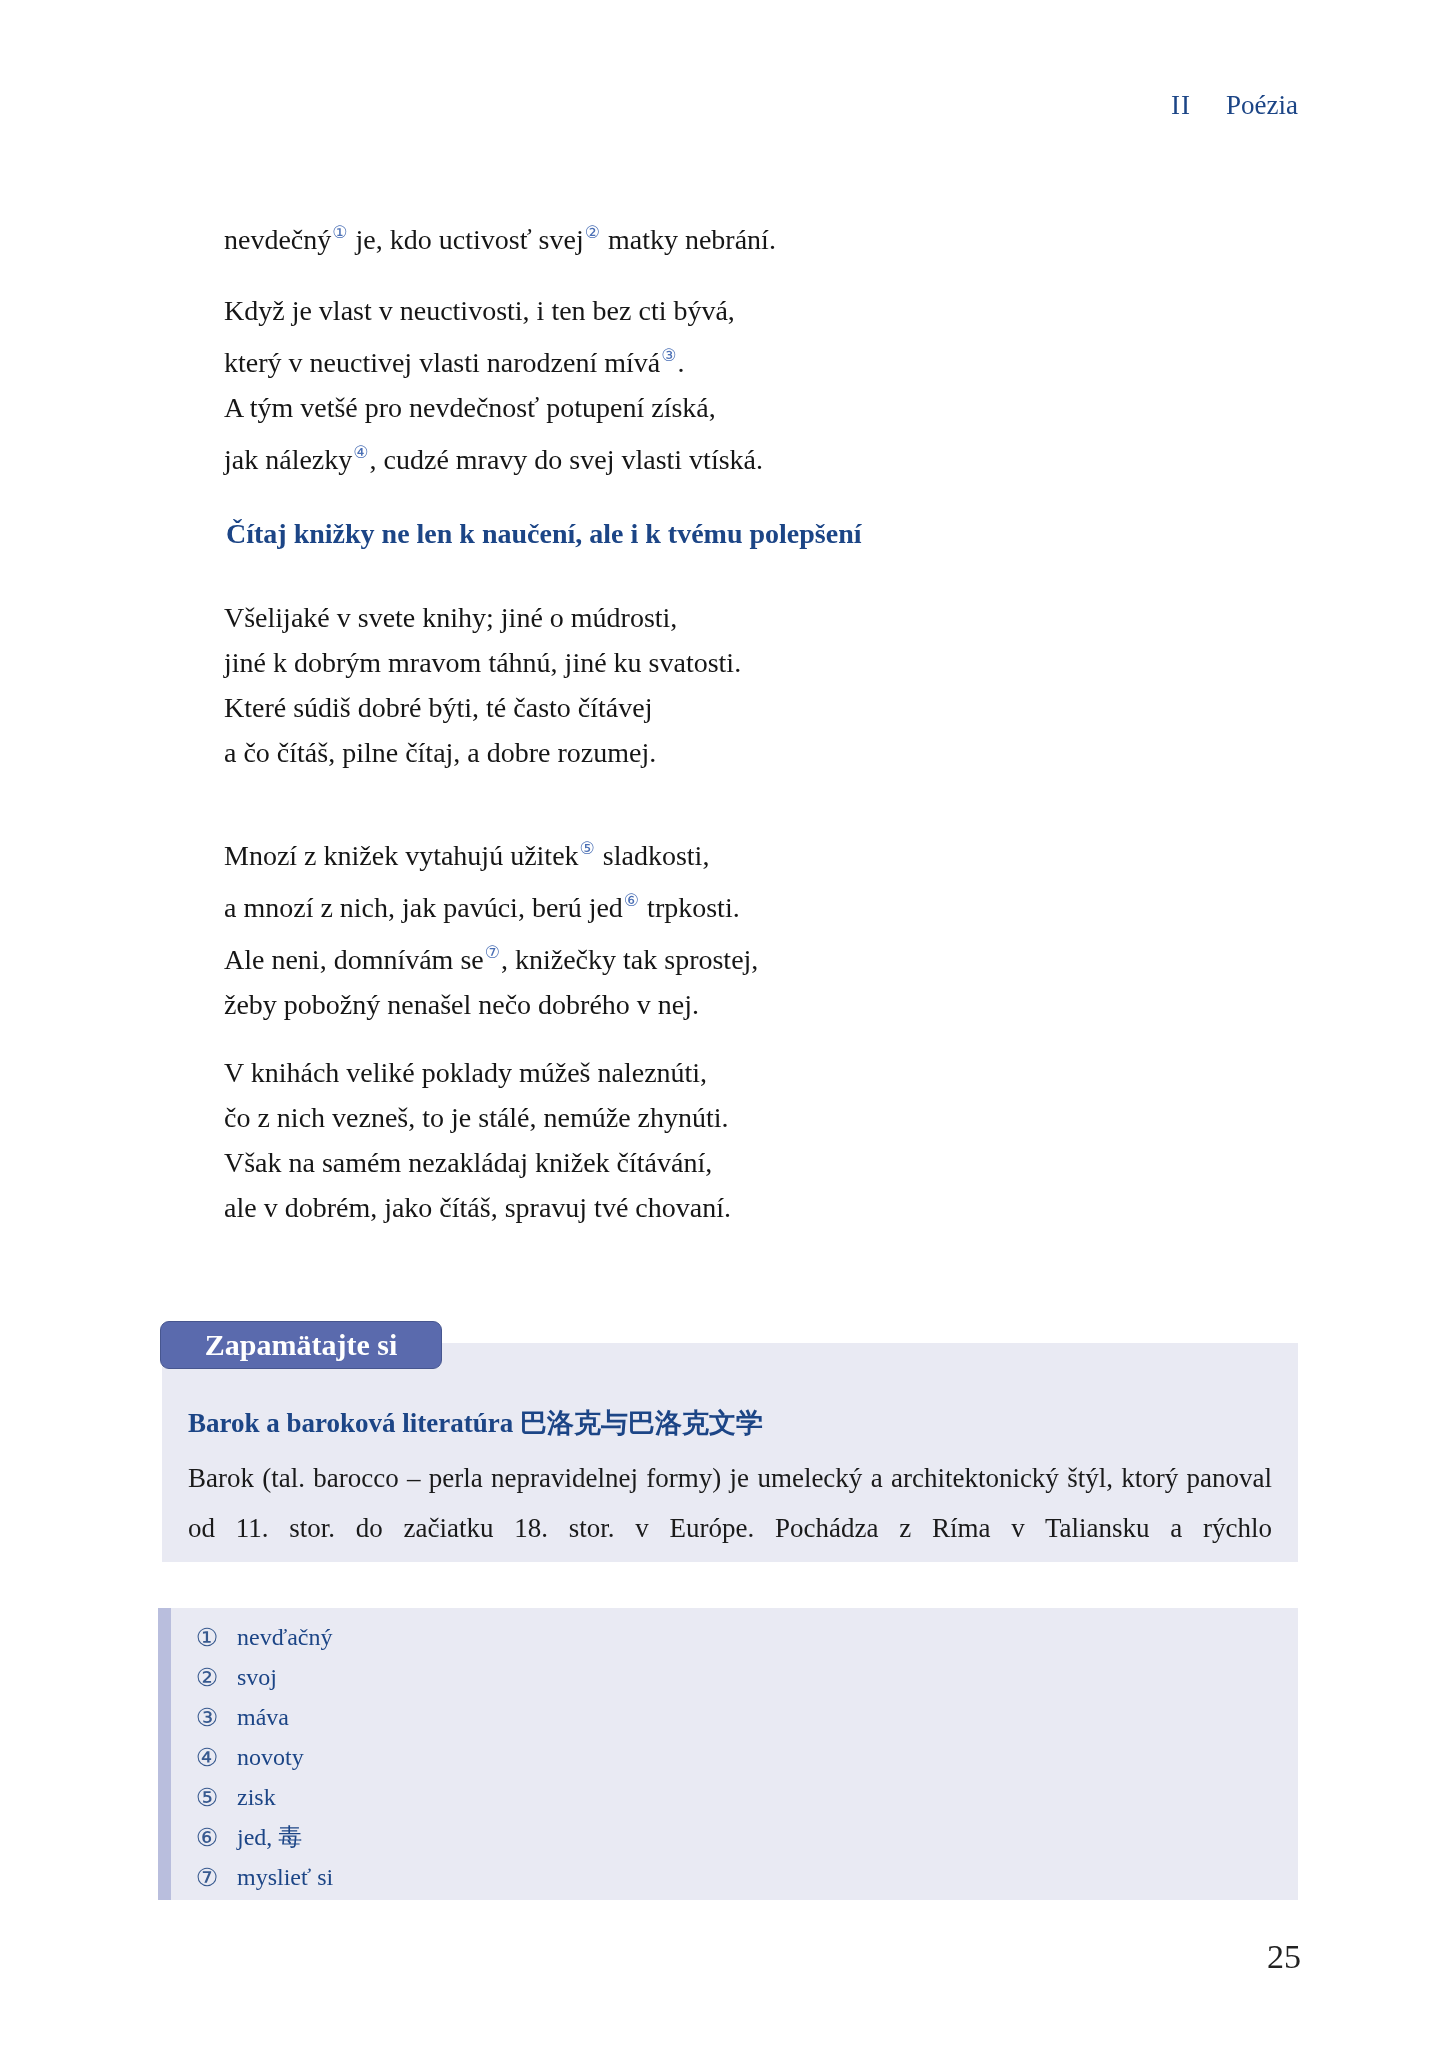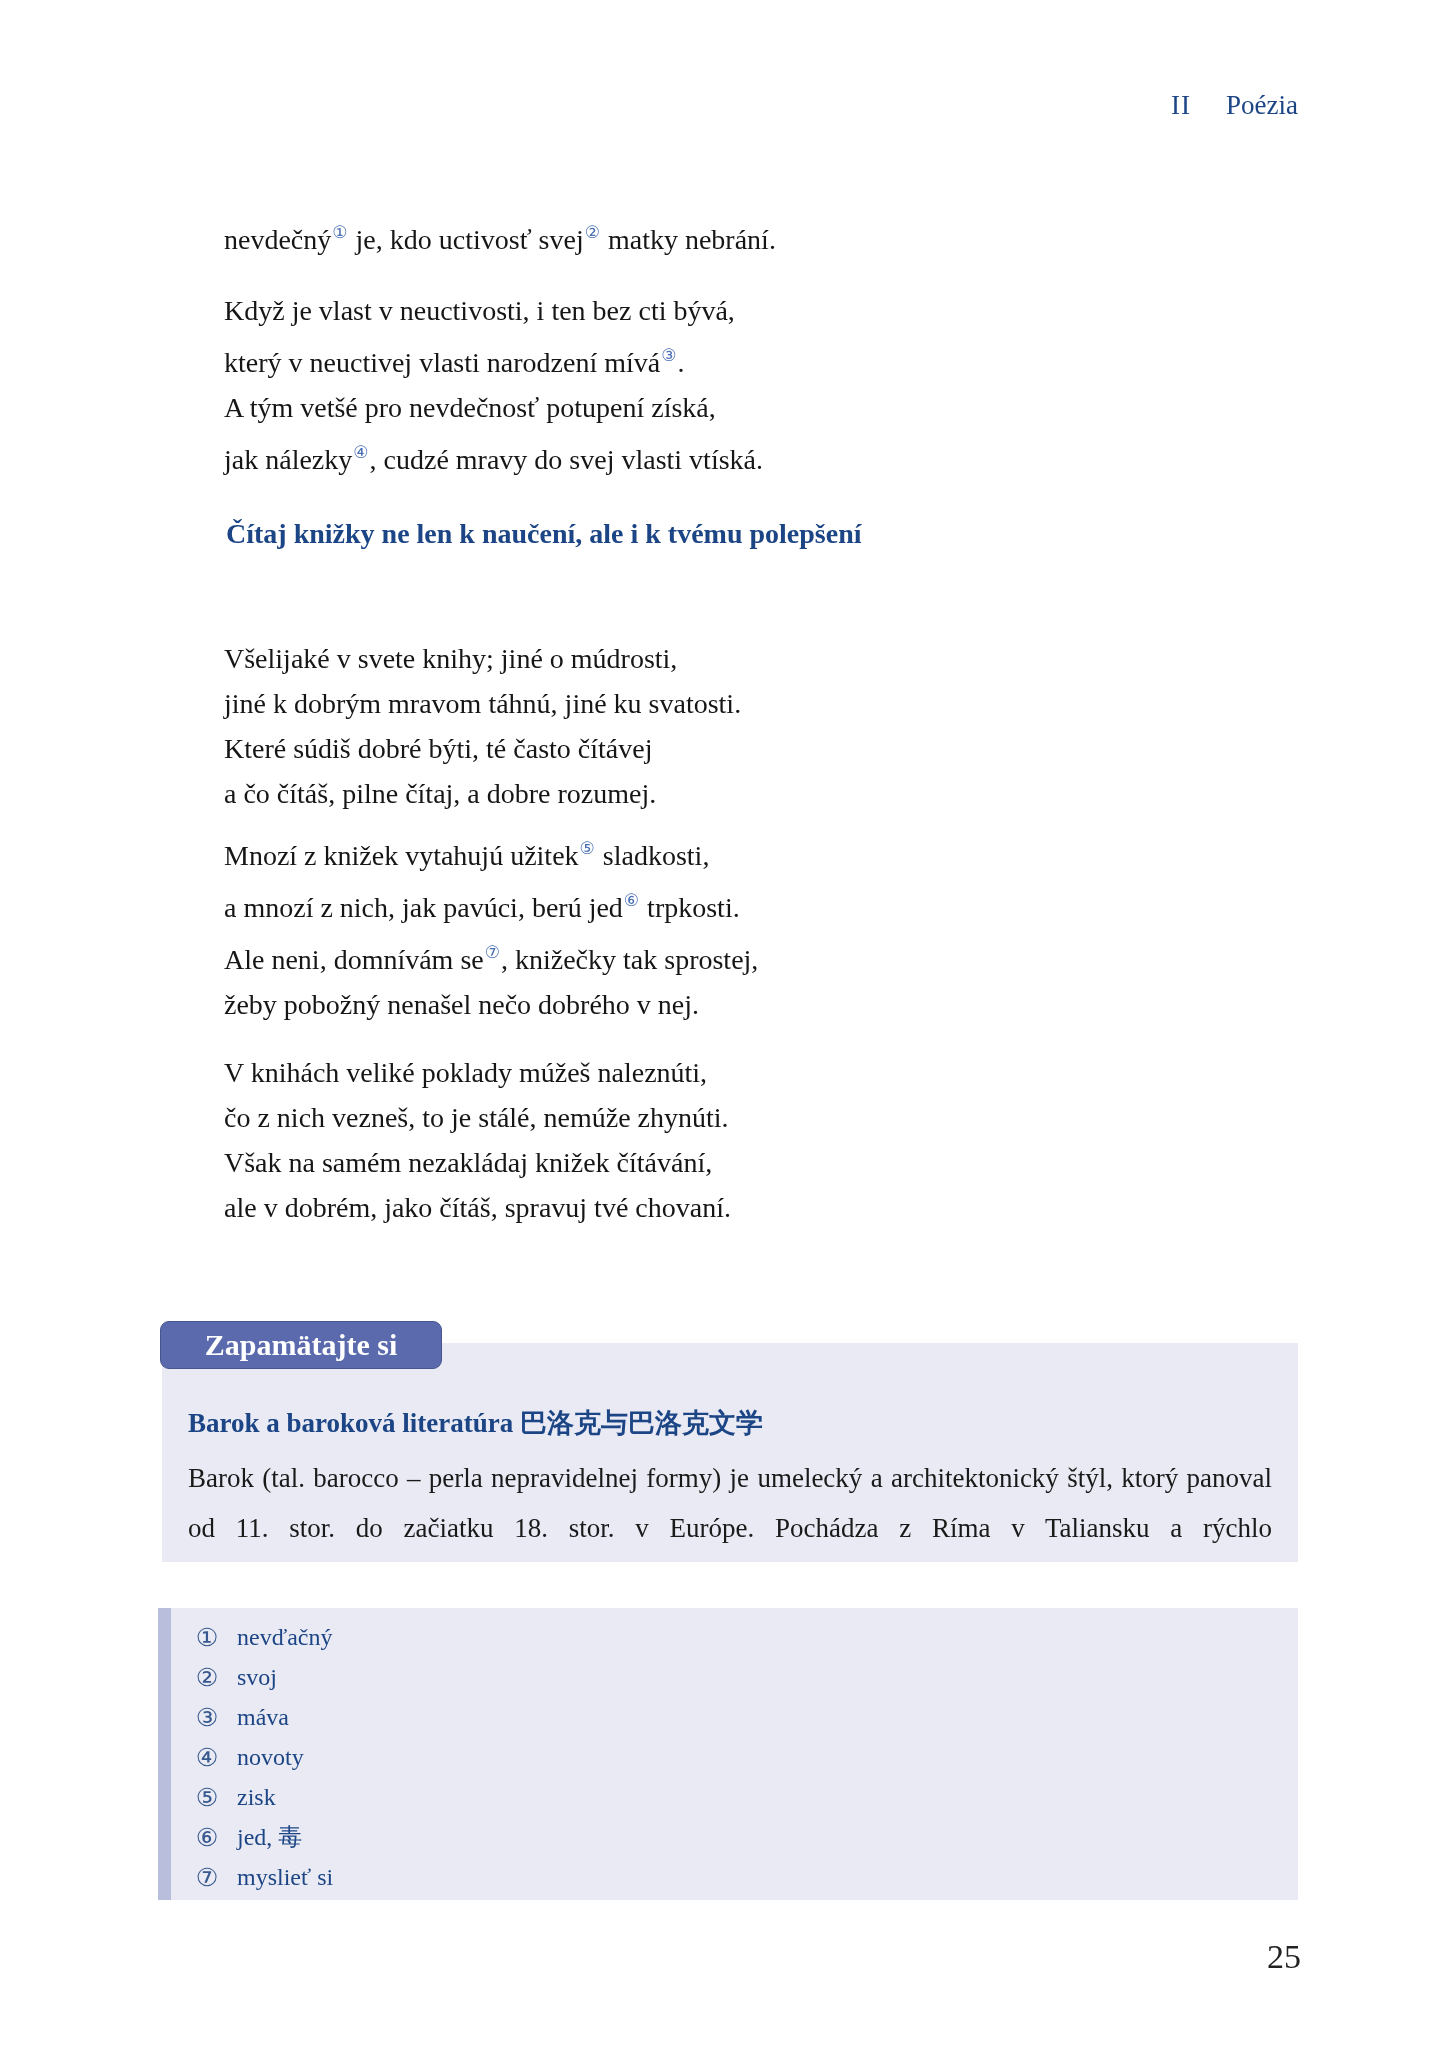--- a/index.html
+++ b/index.html
@@ -21,21 +21,21 @@
     color: var(--navy, #1c4586);
     white-space: nowrap;
   }
   .header .chap { letter-spacing: 1px; margin-left: 26px; }
   .header .title { margin-left: 35px; }
 
   
   .stanza { position: absolute; left: 224px; }
   #stanza1 { top: 210px; }
   #stanza2 { top: 288px; }
-  #stanza3 { top: 636px; }
+  #stanza3 { top: 595px; }
   #stanza4 { top: 826px; }
   #stanza5 { top: 1050px; }
   .poem-line {
     font-size: 28px;
     line-height: 45px;
     white-space: pre;
     color: #161616;
   }
   .subheading {
     position: absolute;

